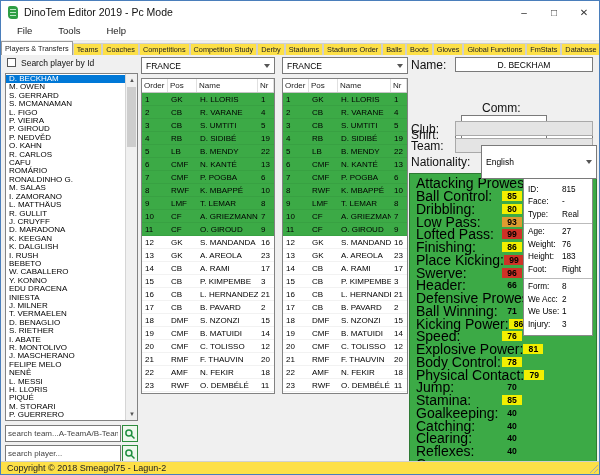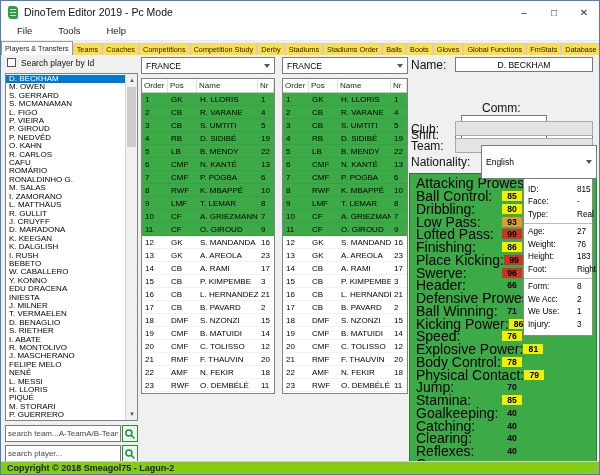--- a/index.html
+++ b/index.html
@@ -73,25 +73,25 @@
   .stat-value.yellow { background:#f2ef00; }
   .stat-value.orange { background:#df9b30; }
   .stat-value.red { background:#ce3227; }
   .stat-value.none { background:transparent; }
 
   
   .info-box { position:absolute; left:113px; top:4px; width:70px; background:#fff; border:1px solid #8a8a8a; padding:2px 0; }
   .info-section { padding:2px 4px; }
   .info-section + .info-section { border-top:1px solid #bbb; }
   .info-row { display:flex; height:12.5px; align-items:center; }
-  .info-label { font-size:8.2px; color:#000; width:49px; flex:none; }
+  .info-label { font-size:8.2px; color:#000; width:34px; flex:none; }
   .info-value { font-size:8.2px; color:#000; }
 
   
-  .statusbar { position:absolute; left:0; bottom:0; width:100%; height:13px; background:#84cc16; border-top:1px solid #d0d0d0; display:flex; align-items:center;font-weight:bold; }
+  .statusbar { position:absolute; left:0; bottom:0; width:100%; height:13px; background:#fde047; border-top:1px solid #d0d0d0; display:flex; align-items:center; }
   .status-text { font-size:9px; color:#222; padding-left:6px; }
   .grip { position:absolute; right:1px; bottom:1px; width:10px; height:10px;
           background:repeating-linear-gradient(135deg, transparent 0 2px, #aaa 2px 3px); 
           clip-path:polygon(100% 0, 100% 100%, 0 100%); }
 </style>
 </head>
 <body>
 
 <div class="window">
 

